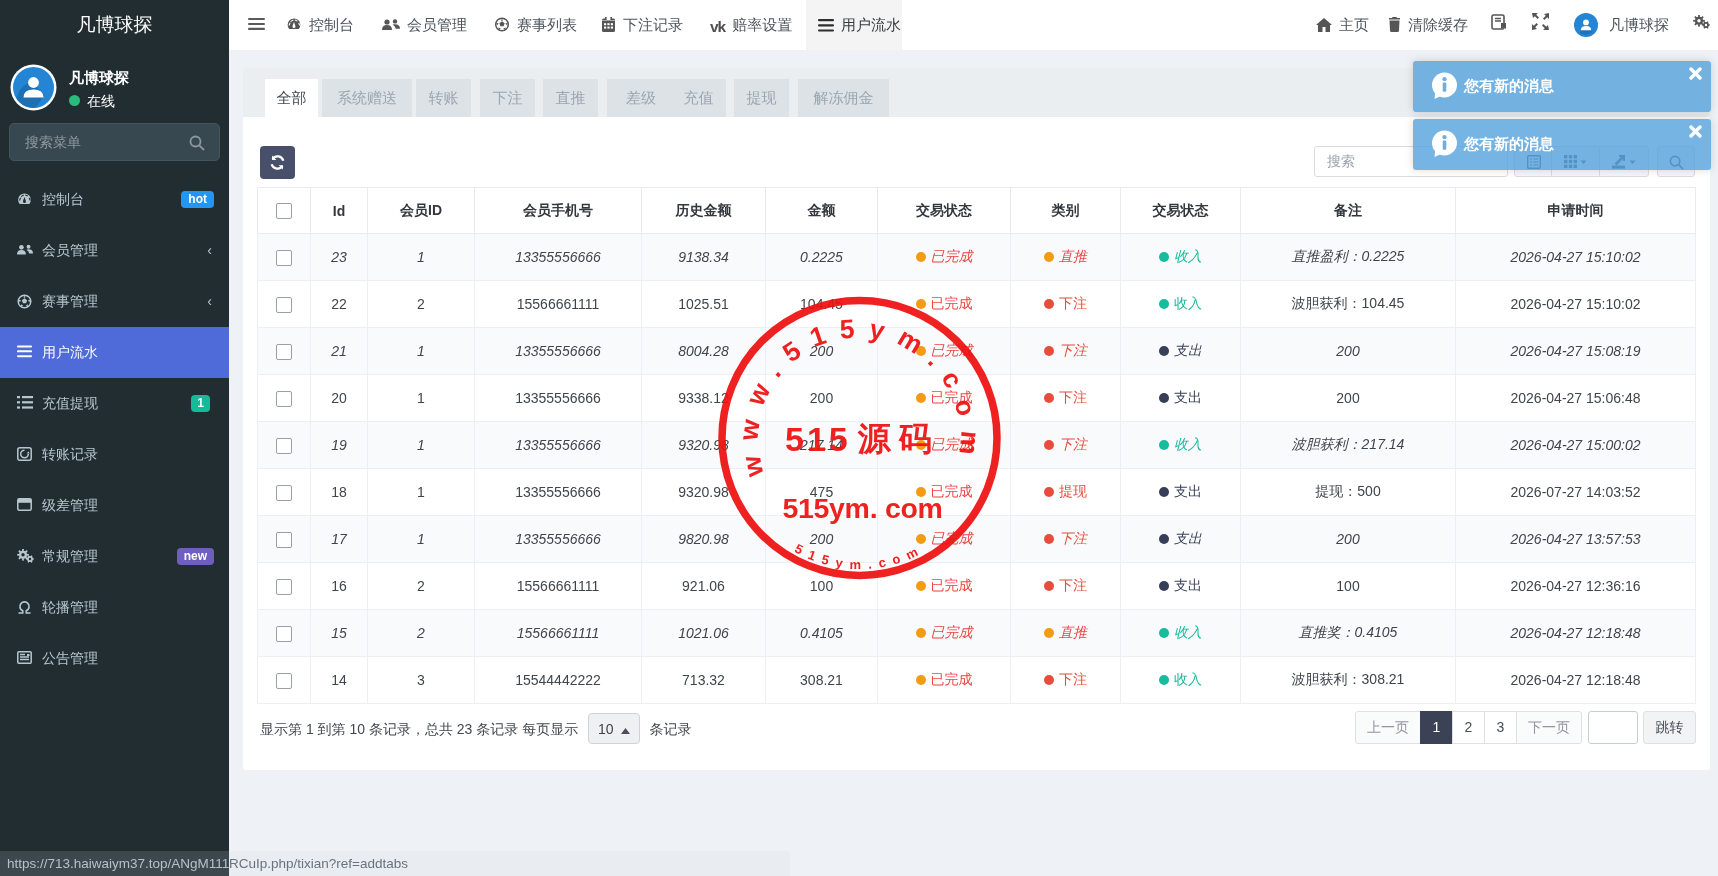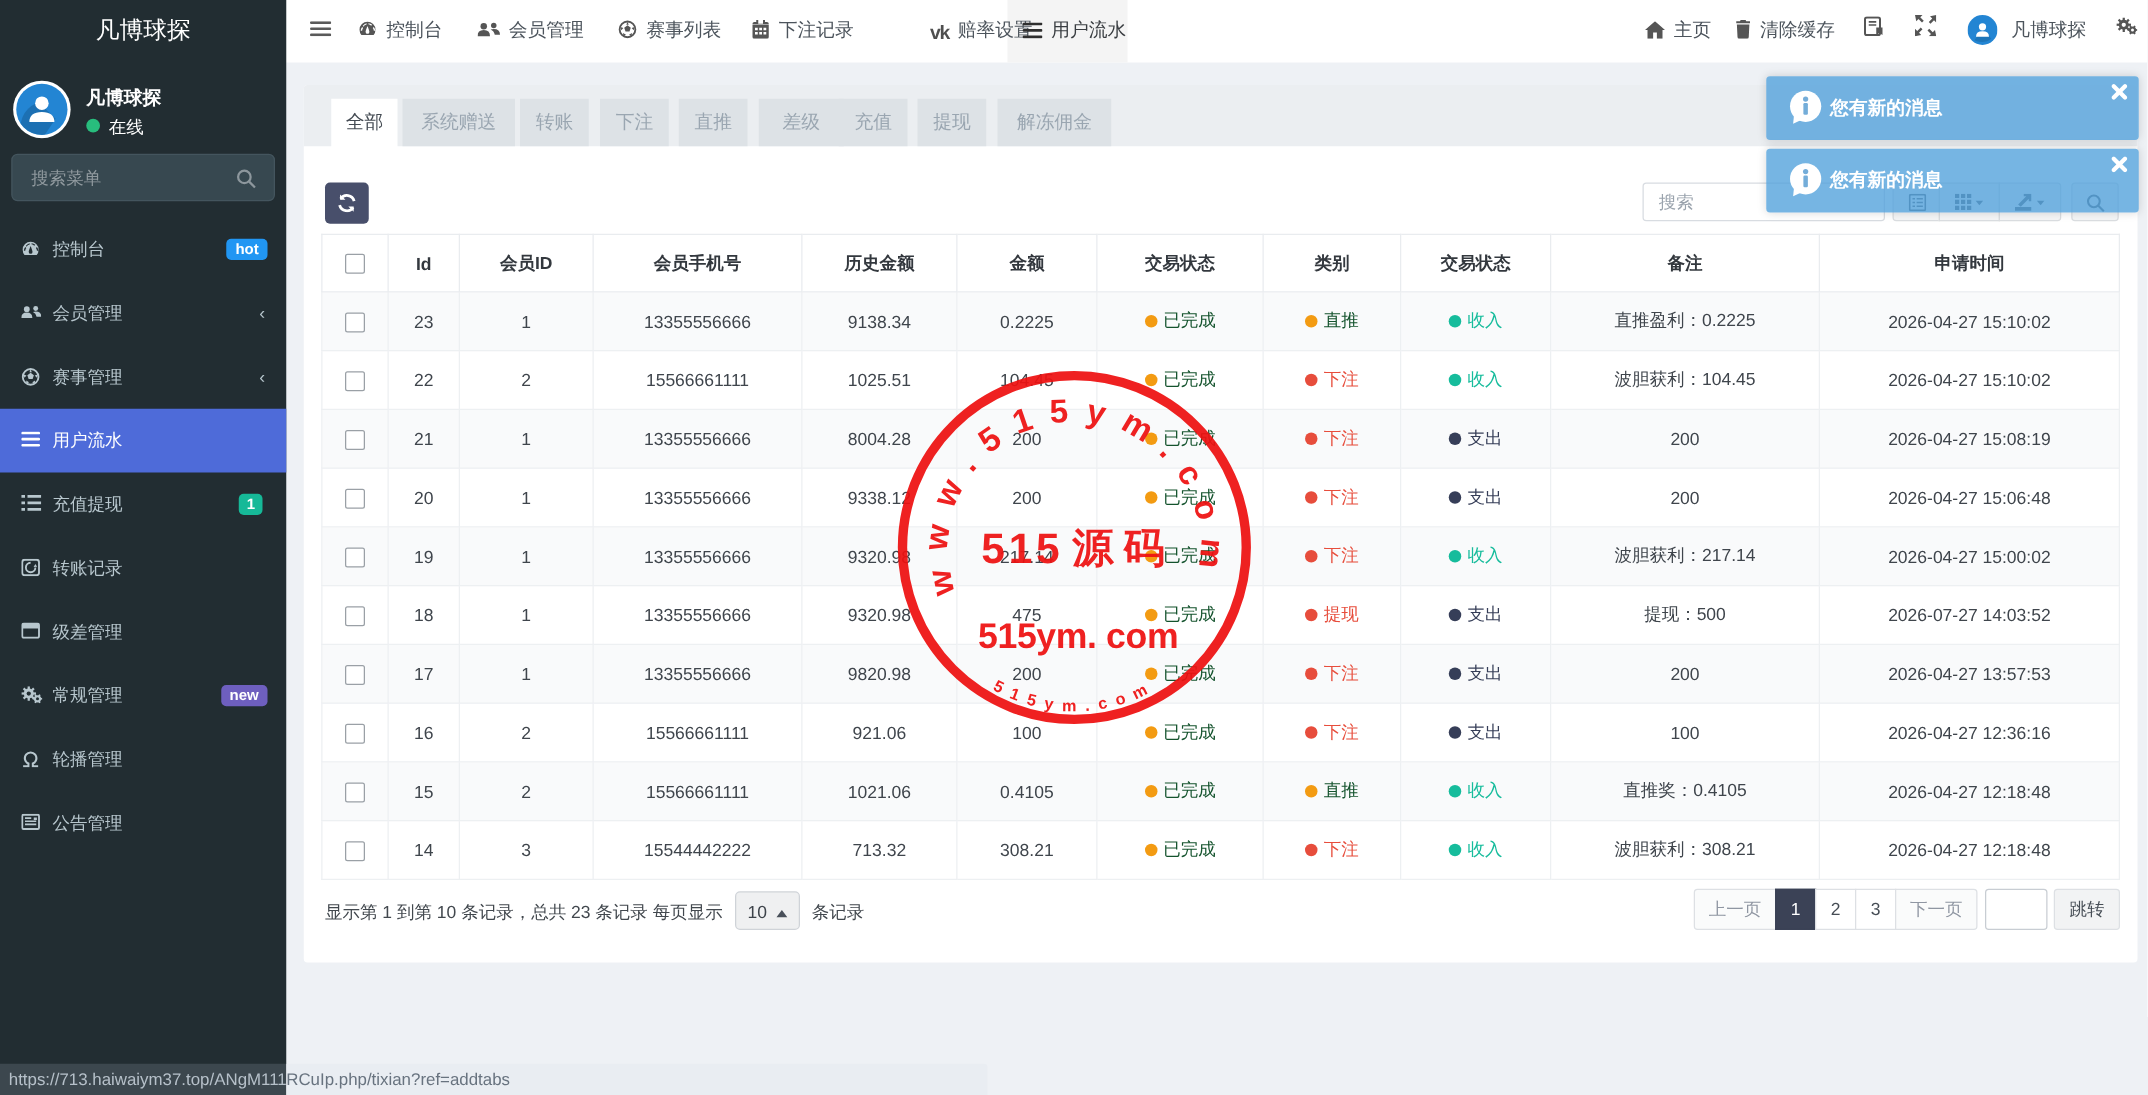--- a/index.html
+++ b/index.html
@@ -39,25 +39,25 @@
 .tab.on { background:#fff; color:#434a52; height:40px; }
 
 #btnrefresh { position:absolute; left:17px; top:78px; width:35px; height:33px; background:#484f6b; border-radius:4px; }
 #tsearch { position:absolute; left:1071px; top:78px; width:194px; height:31px; border:1px solid #d8dce1; border-radius:3px; background:#fff; color:#9aa3ad; font-size:14px; line-height:29px; padding-left:12px; }
 .tbtn { position:absolute; top:78px; height:31px; background:#f5f6f7; border:1px solid #dadde0; }
 
 
 #tbl { position:absolute; left:14px; top:119px; width:1438px; border-collapse:collapse; table-layout:fixed; font-size:14px; color:#3f454c; }
 #tbl th { height:46px; font-weight:bold; color:#33383e; border:1px solid #e9ecef; text-align:center; }
 #tbl td { height:47px; border:1px solid #edf0f2; text-align:center; }
-#tbl tr.odd td { background:#f9fafb; }
+#tbl tr.odd td { background:#f9fafb;font-style:italic; }
 .cb { display:inline-block; width:16px; height:16px; border:1px solid #9aa0a6; border-radius:2px; background:#fff; vertical-align:middle; }
 .st { white-space:nowrap; }
 .st .d { display:inline-block; width:10px; height:10px; border-radius:50%; margin-right:5px; vertical-align:-1px; }
-.org { color:#14532d; } .org .d { background:#f39b12; }
+.org { color:#ef4444; } .org .d { background:#f39b12; }
 .red { color:#e74d3c; } .red .d { background:#e74d3c; }
 .grn { color:#16bc9c; } .grn .d { background:#16bc9c; }
 .nvy { color:#363e58; } .nvy .d { background:#363e58; }
 
 
 #pgleft { position:absolute; left:17px; top:645px; font-size:14px; color:#42484e; line-height:31px; }
 .pgsel { display:inline-block; border:1px solid #cfd3d8; border-radius:4px; height:31px; padding:0 9px; margin:0 6px; background:#eff0f1; color:#3d434a; }
 #pager { position:absolute; right:14px; top:643px; height:32px; font-size:14px; color:#8f96a2; }
 .pbtn { display:inline-block; vertical-align:top; height:33px; line-height:31px; border:1px solid #dde0e4; background:#fff; text-align:center; }
 
@@ -103,21 +103,21 @@
             <path fill="#555" d="M1 4h13v9.5a1.5 1.5 0 0 1-1.5 1.5h-10A1.5 1.5 0 0 1 1 13.5zM1 3.5V3a1.5 1.5 0 0 1 1.5-1.5H4V0h1.6v3H9.4V0H11v1.5h1.5A1.5 1.5 0 0 1 14 3v.5z"></path>
             <g fill="#fff">
               <rect x="3" y="6.2" width="2.2" height="2"></rect>
               <rect x="6.4" y="6.2" width="2.2" height="2"></rect>
               <rect x="9.8" y="6.2" width="2.2" height="2"></rect>
               <rect x="3" y="9.6" width="2.2" height="2"></rect>
               <rect x="6.4" y="9.6" width="2.2" height="2"></rect>
               <rect x="9.8" y="9.6" width="2.2" height="2"></rect>
             </g>
           </svg></span>下注记录</div>
-    <div class="nitem" style="left:481px;"><span class="nic" style="font-weight:bold;color:#4f4f4f;font-size:15.5px;letter-spacing:-1px;margin-left:34px;">vk</span>赔率设置</div>
+    <div class="nitem" style="left:481px;"><span class="nic" style="font-weight:bold;color:#4f4f4f;font-size:15.5px;letter-spacing:-1px;">vk</span>赔率设置</div>
     <div class="nitem" style="left:589px; color:#383c40;"><span class="nic"><svg width="16" height="13" viewBox="0 0 16 13">
             <g fill="#2e2e2e">
               <rect x="0" y="0" width="16" height="2.2" rx="1"></rect>
               <rect x="0" y="5.2" width="16" height="2.2" rx="1"></rect>
               <rect x="0" y="10.4" width="16" height="2.2" rx="1"></rect>
             </g>
           </svg></span>用户流水</div>
     <div class="nitem" style="left:1087px;"><span class="nic"><svg width="16" height="14" viewBox="0 0 16 14">
             <path fill="#555" d="M8 0l8 7h-2v7h-4.5V9h-3v5H2V7H0z"></path>
           </svg></span>主页</div>

